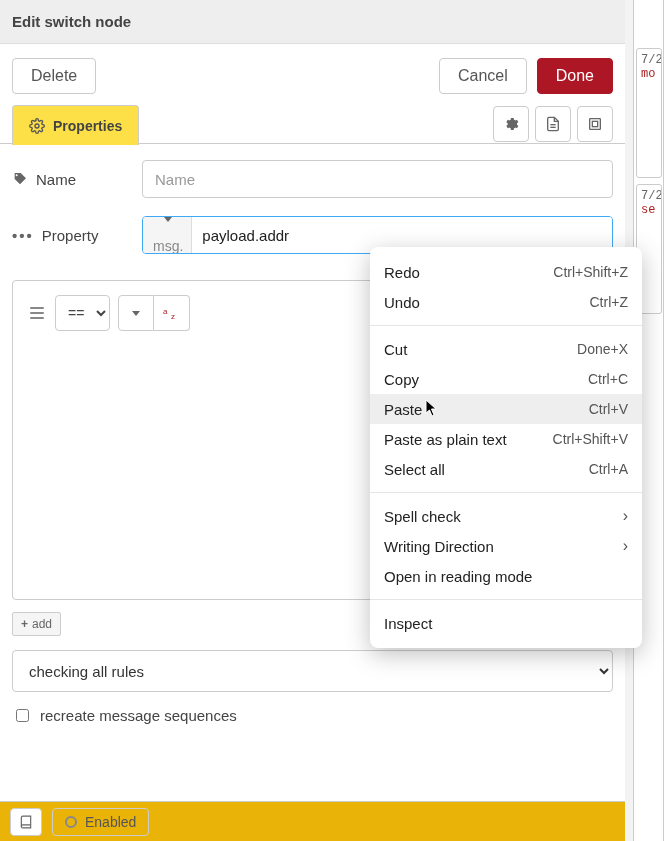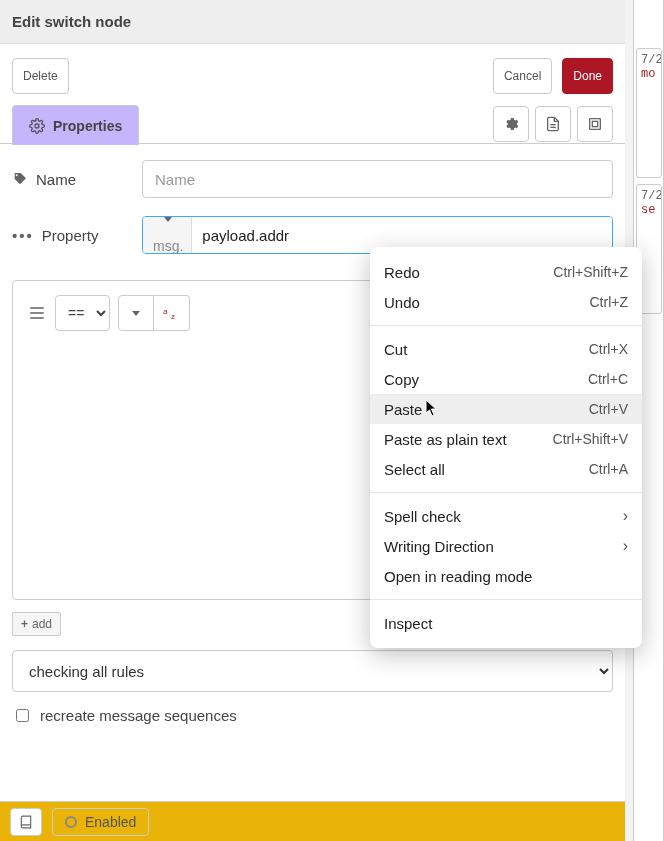--- a/index.html
+++ b/index.html
@@ -1,25 +1,25 @@
 <!DOCTYPE html>
 <html><head>
 <meta charset="utf-8">
 <style>
   * { box-sizing: border-box; }
   html, body { margin:0; padding:0; font-family: "Helvetica Neue", Arial, sans-serif; font-size:14px; color:#333; background:#f7f7f7; }
   .canvas { position:relative; width:664px; height:841px; background:#f3f3f3; overflow:hidden; border-right:1px solid #ccc;}
   .panel-left { position:absolute; left:0; top:0; width:625px; height:841px; background:#fff; }
   .header-bar { background:#eeeeee; border-bottom:1px solid #ddd; height:44px; line-height:44px; padding:0 12px; font-weight:bold; color:#444; font-size:15px;}
   .top-buttons { padding:14px 12px 10px; display:flex; justify-content:space-between; align-items:center; }
-  .btn { display:inline-flex; align-items:center; justify-content:center; height:36px; padding:0 10px; border:1px solid #ccc; border-radius:4px; background:#fff; color:#555; font-size:12px; cursor:pointer; }
+  .btn { display:inline-flex; align-items:center; justify-content:center; height:36px; padding:0 18px; border:1px solid #ccc; border-radius:4px; background:#fff; color:#555; font-size:16px; cursor:pointer; }
   .btn-danger { background:#ad1625; border-color:#ad1625; color:#fff; font-weight:500;}
   .right-btn-grp { display:flex; gap:10px; }
   .tabs-row { display:flex; align-items:stretch; height:40px; padding:0 12px; border-bottom:1px solid #ccc; gap:0;}
-  .tab { display:flex; align-items:center; gap:8px; padding:0 16px; border:1px solid #ccc; border-bottom:none; border-top-left-radius:4px; border-top-right-radius:4px; font-weight:bold; color:#444; background:#c4b5fd; position:relative; top:1px; height:40px;}
+  .tab { display:flex; align-items:center; gap:8px; padding:0 16px; border:1px solid #ccc; border-bottom:none; border-top-left-radius:4px; border-top-right-radius:4px; font-weight:bold; color:#444; background:#fde047; position:relative; top:1px; height:40px;}
   .tab-icon-btn { width:36px; height:36px; margin-left:auto; display:flex; align-items:center; justify-content:center; border:1px solid #ccc; border-radius:4px; background:#fff; cursor:pointer; margin-top:2px;}
   .tab-icon-btn + .tab-icon-btn { margin-left:6px; }
   .spacer-flex { flex:1; }
   .form-area { padding:16px 12px 8px; }
   .form-row { display:flex; align-items:center; margin-bottom:18px; }
   .form-label { width:130px; display:flex; align-items:center; gap:8px; color:#444; font-size:15px;}
   .text-input { flex:1; height:38px; border:1px solid #ccc; border-radius:4px; padding:0 12px; font-size:15px; color:#333; background:#fff; }
   .text-input::placeholder { color:#999; }
   .typed-input { flex:1; height:38px; border:1px solid #3fa9f5; border-radius:4px; background:#fff; display:flex; align-items:stretch; overflow:hidden; }
   .typed-prefix { display:flex; align-items:center; gap:16px; background:#f5f5f5; border-right:1px solid #ddd; padding:0 8px 0 10px; color:#555; font-size:14px; cursor:pointer;flex-direction:column; }
@@ -222,21 +222,21 @@
       </div>
       <div class="menu-item">
         <span>Undo</span>
         <span class="shortcut">Ctrl+Z</span>
       </div>
     </div>
     <div class="menu-sep"></div>
     <div class="menu-section">
       <div class="menu-item">
         <span>Cut</span>
-        <span class="shortcut">Ctrl+X</span>
+        <span class="shortcut">Done+X</span>
       </div>
       <div class="menu-item">
         <span>Copy</span>
         <span class="shortcut">Ctrl+C</span>
       </div>
       <div class="menu-item hover">
         <span>Paste</span>
         <span class="shortcut">Ctrl+V</span>
       </div>
       <div class="menu-item">

